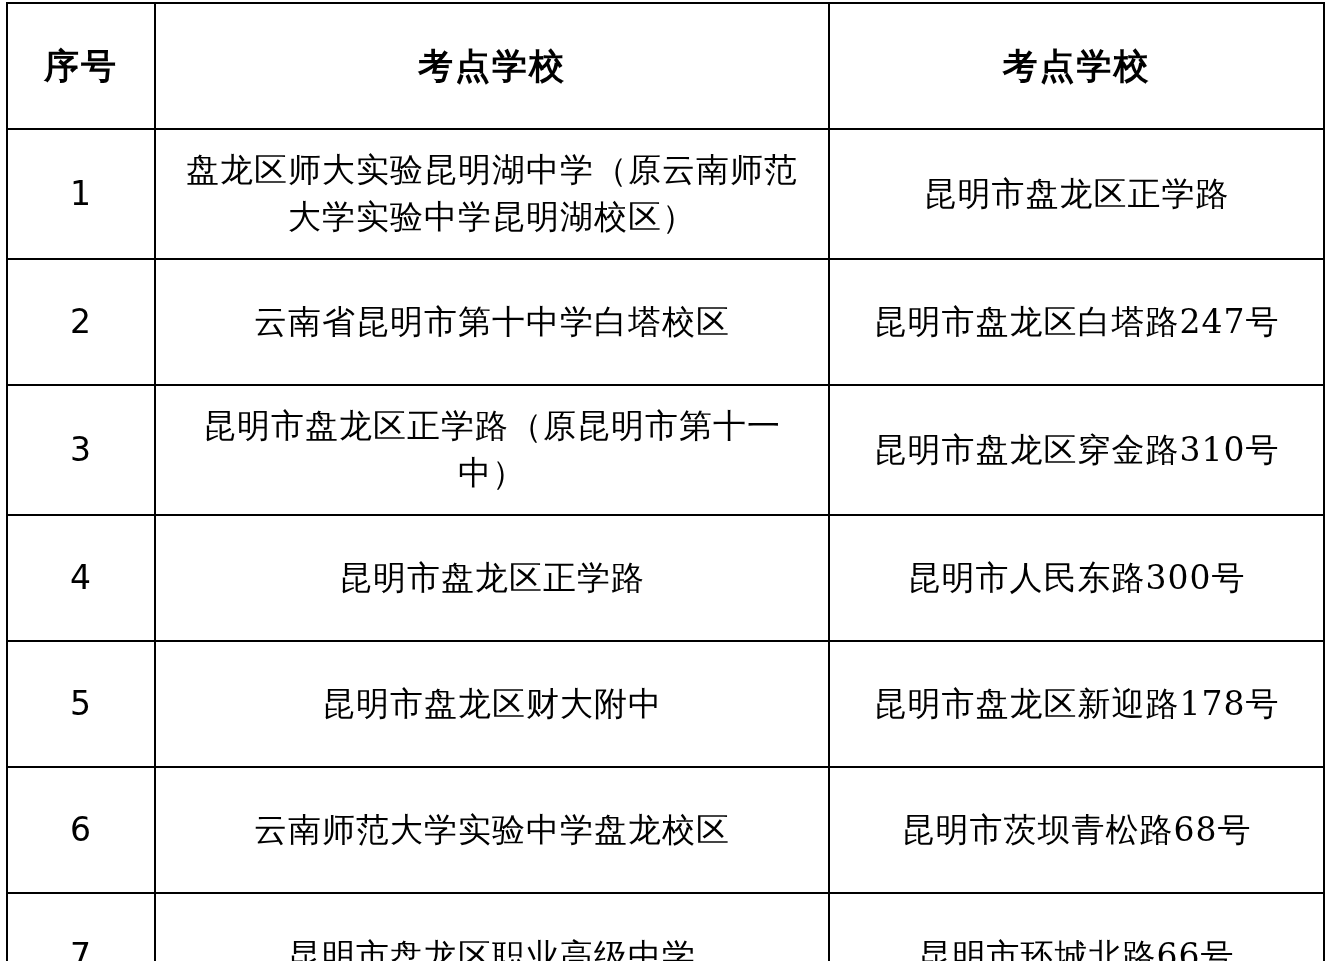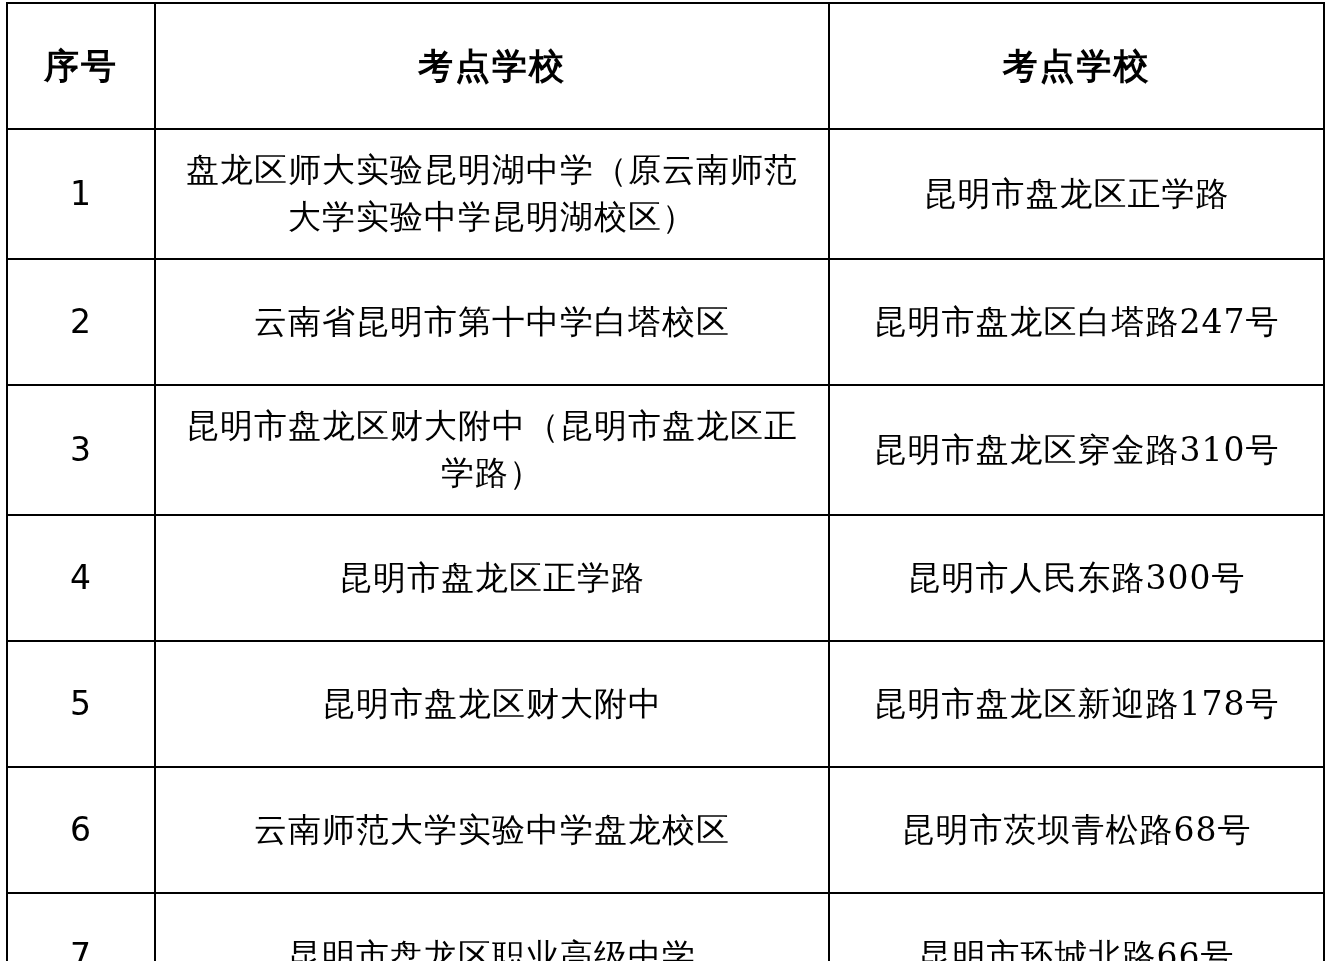--- a/index.html
+++ b/index.html
@@ -83,21 +83,21 @@
         <td class="school-cell">盘龙区师大实验昆明湖中学（原云南师范大学实验中学昆明湖校区）</td>
         <td class="address-cell">昆明市盘龙区正学路</td>
       </tr>
       <tr class="short">
         <td class="idx">2</td>
         <td class="school-cell">云南省昆明市第十中学白塔校区</td>
         <td class="address-cell">昆明市盘龙区白塔路247号</td>
       </tr>
       <tr class="tall">
         <td class="idx">3</td>
-        <td class="school-cell">昆明市盘龙区财大附中（昆明市盘龙区正学路）</td>
+        <td class="school-cell">昆明市盘龙区正学路（原昆明市第十一中）</td>
         <td class="address-cell">昆明市盘龙区穿金路310号</td>
       </tr>
       <tr class="short">
         <td class="idx">4</td>
         <td class="school-cell">昆明市盘龙区正学路</td>
         <td class="address-cell">昆明市人民东路300号</td>
       </tr>
       <tr class="short">
         <td class="idx">5</td>
         <td class="school-cell">昆明市盘龙区财大附中</td>

